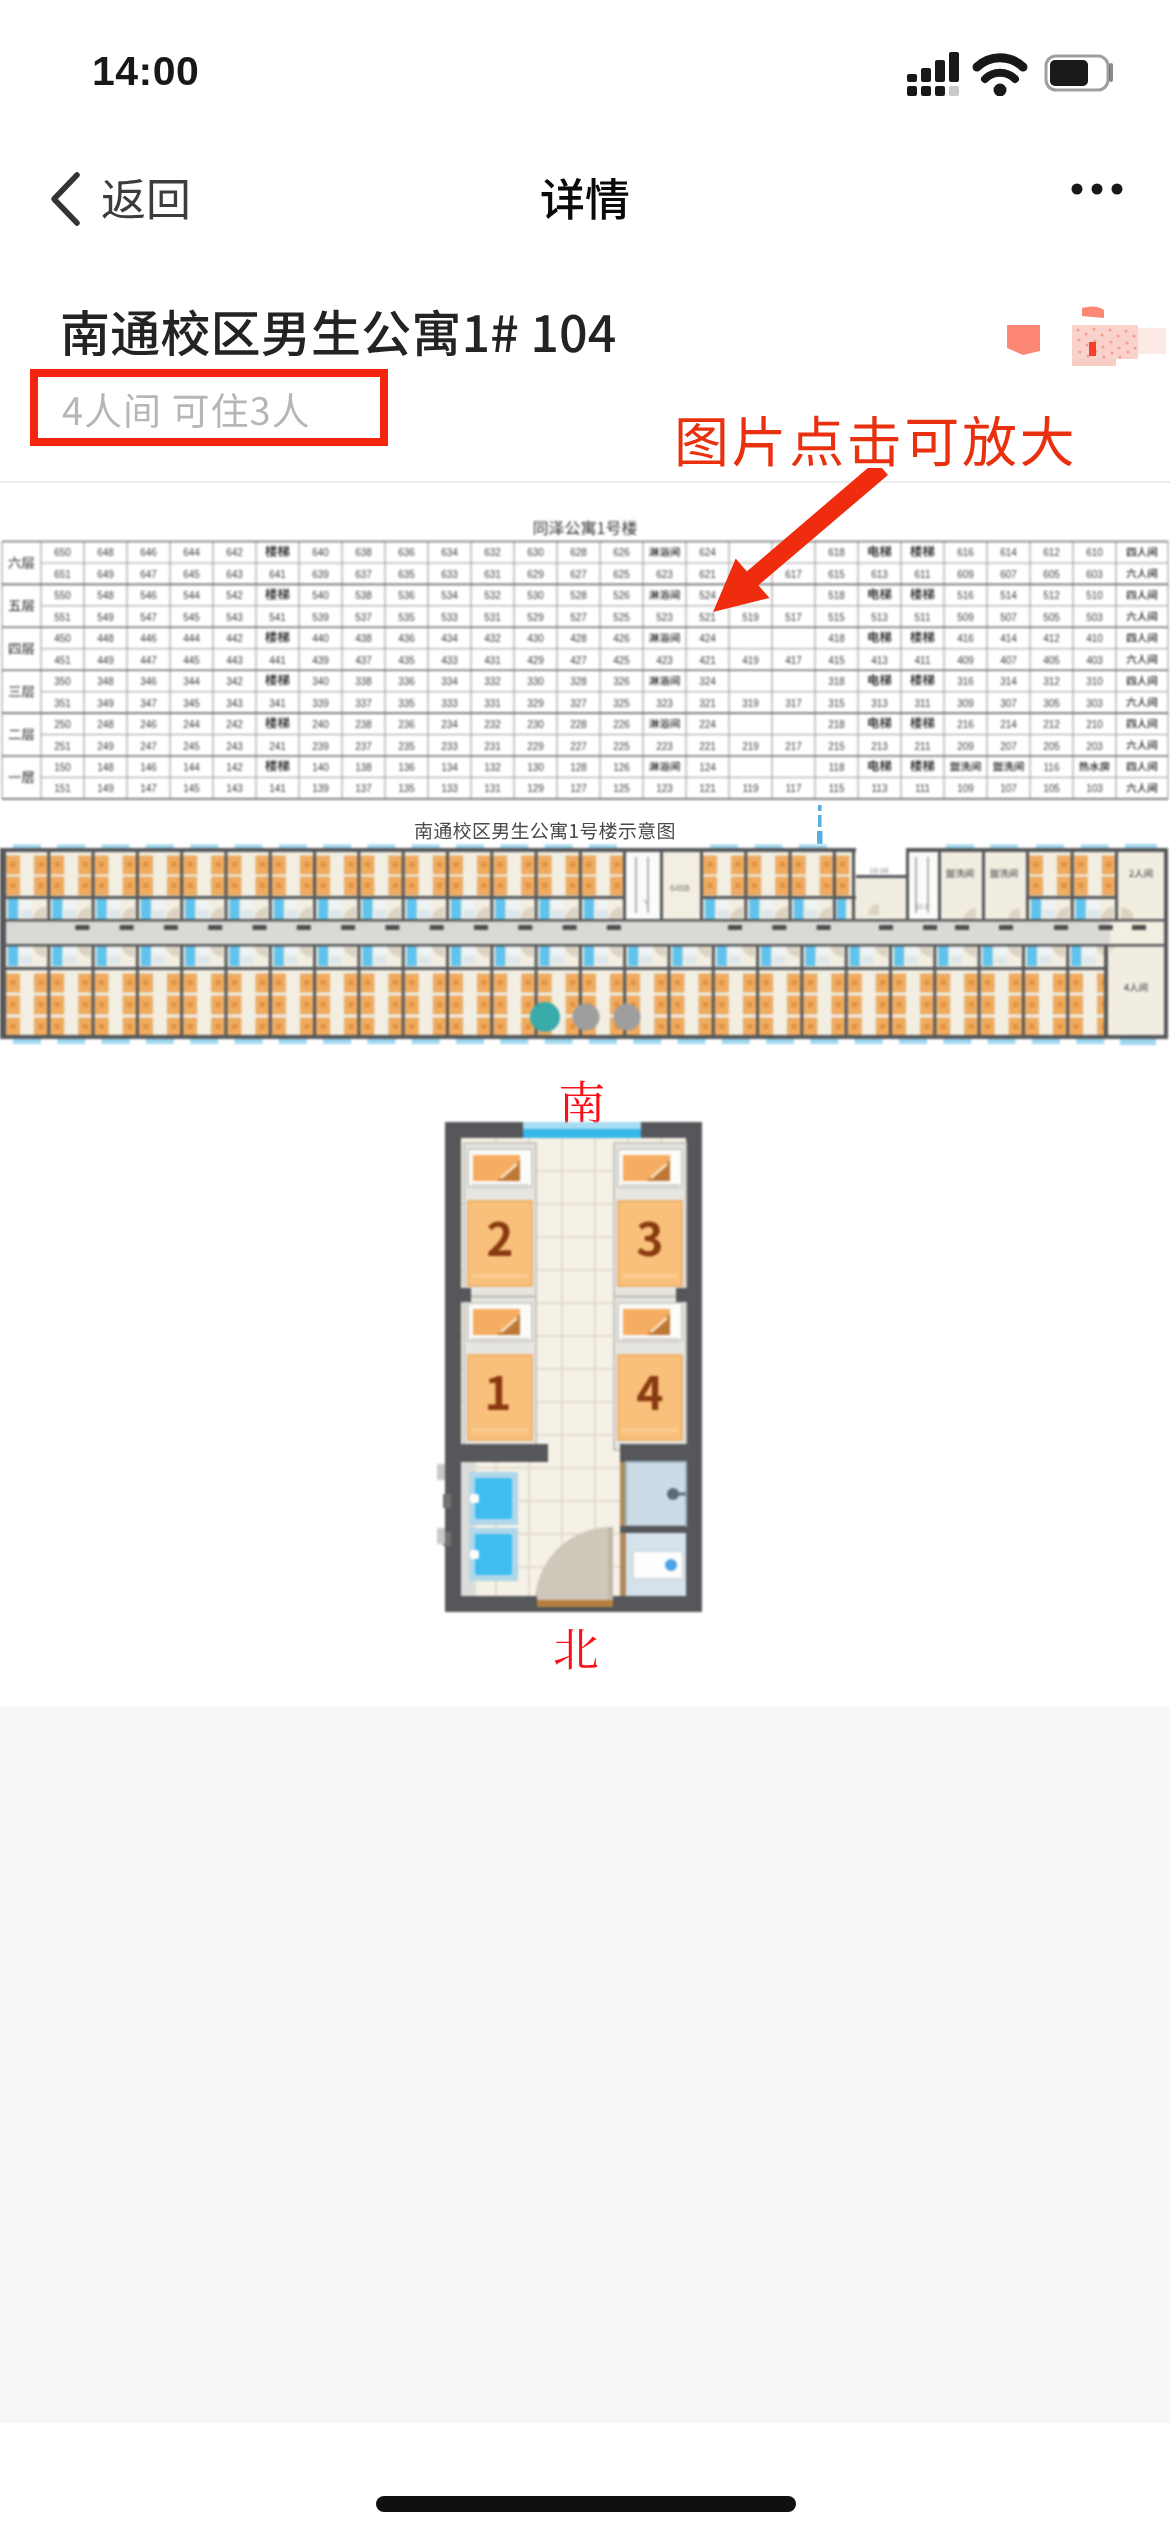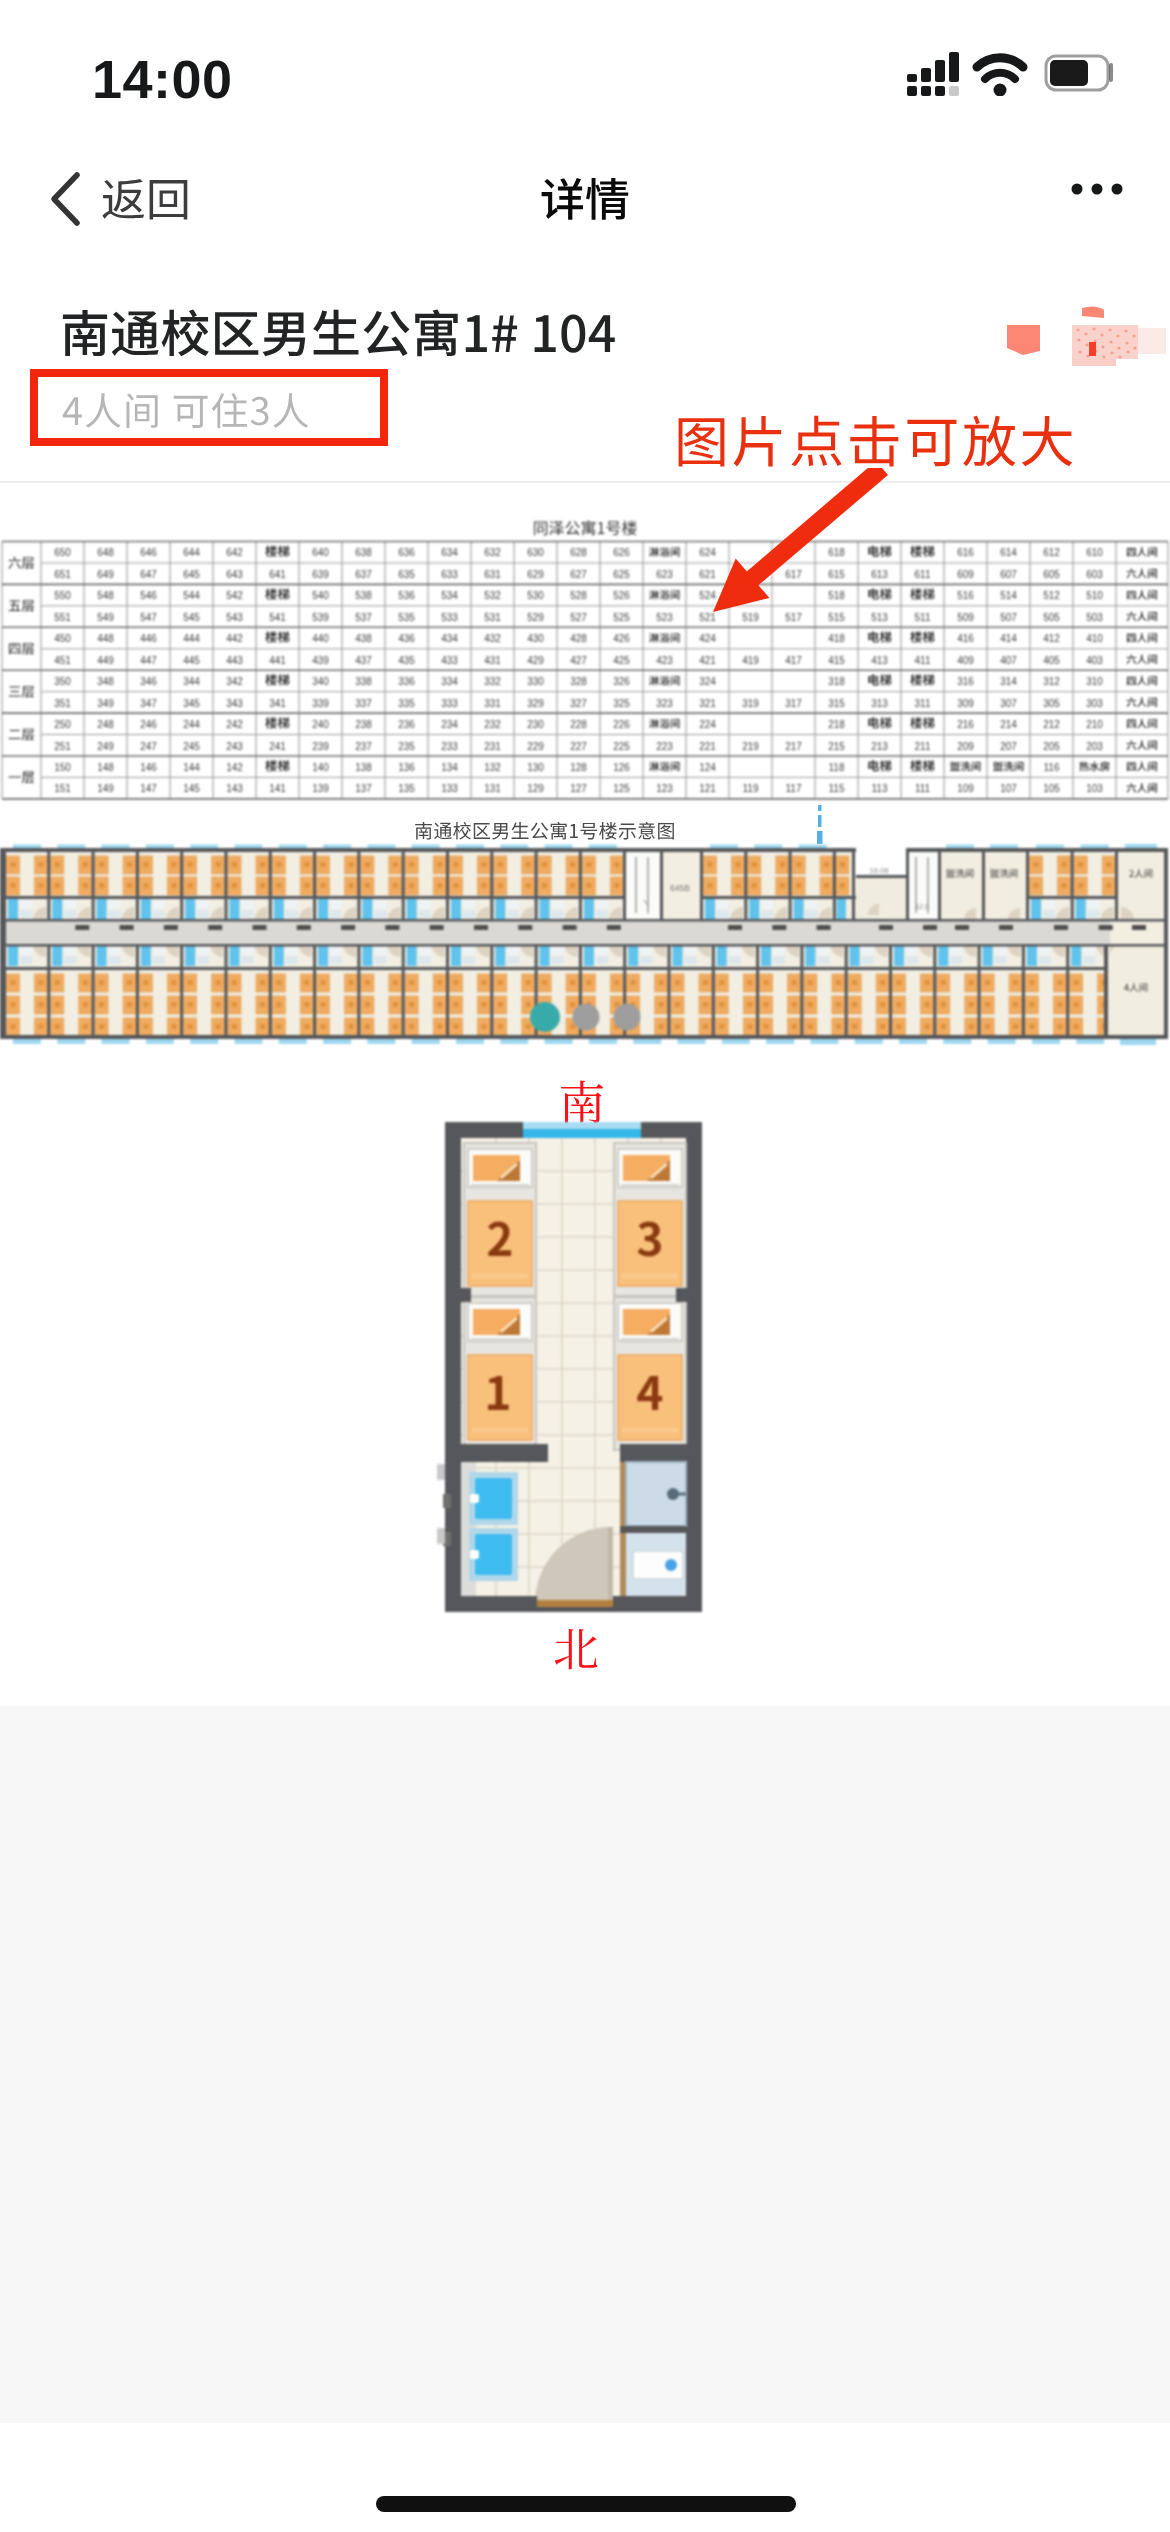--- a/index.html
+++ b/index.html
@@ -1,19 +1,19 @@
 <!DOCTYPE html>
 <html><head><meta charset="utf-8">
 <style>
 *{margin:0;padding:0;box-sizing:border-box}
 html,body{width:1170px;height:2532px;background:#fff;font-family:"Liberation Sans",sans-serif;position:relative;overflow:hidden}
 .abs{position:absolute}
 </style></head><body>
 
-<div class="abs" style="left:92px;top:48px;font-size:54px;font-weight:bold;color:#17181a;letter-spacing:0.5px">14:00</div>
+<div class="abs" style="left:92px;top:48px;font-size:41px;font-weight:bold;color:#17181a;letter-spacing:0.5px">14:00</div>
 
 <svg class="abs" style="left:900px;top:50px" width="220" height="46" viewBox="0 0 220 46">
 <g fill="#17181a">
 <rect x="7" y="24" width="10" height="8" rx="2"></rect>
       <rect x="7" y="36" width="10" height="10" rx="2"></rect>
 <rect x="21" y="18" width="10" height="14" rx="2"></rect>
       <rect x="21" y="36" width="10" height="10" rx="2"></rect>
 <rect x="35" y="10" width="10" height="22" rx="2"></rect>
       <rect x="35" y="36" width="10" height="10" rx="2"></rect>
 <rect x="49" y="2" width="10" height="30" rx="2"></rect>

